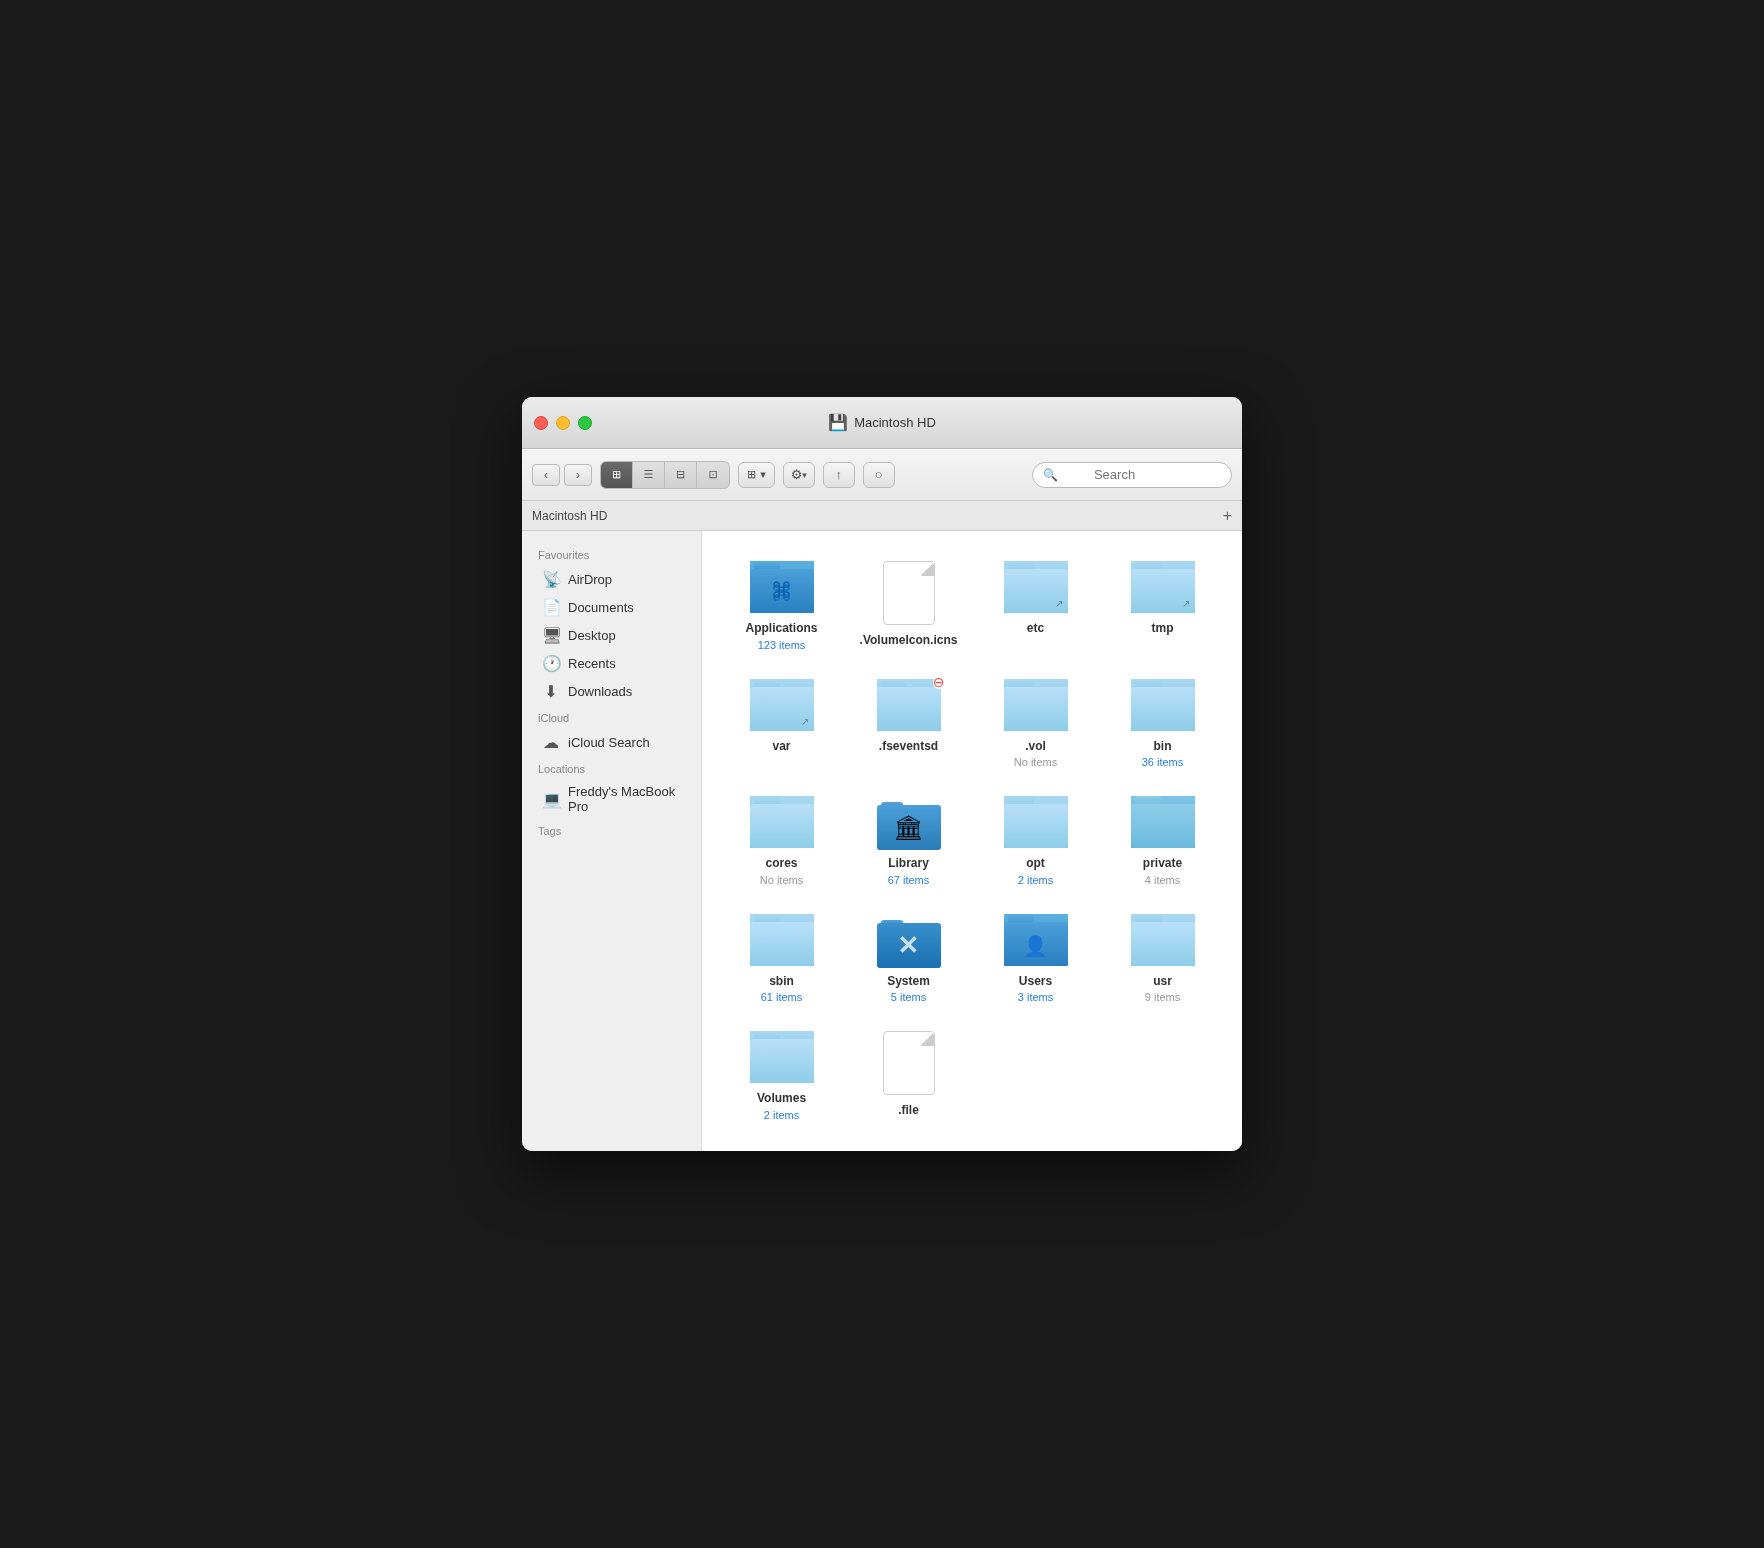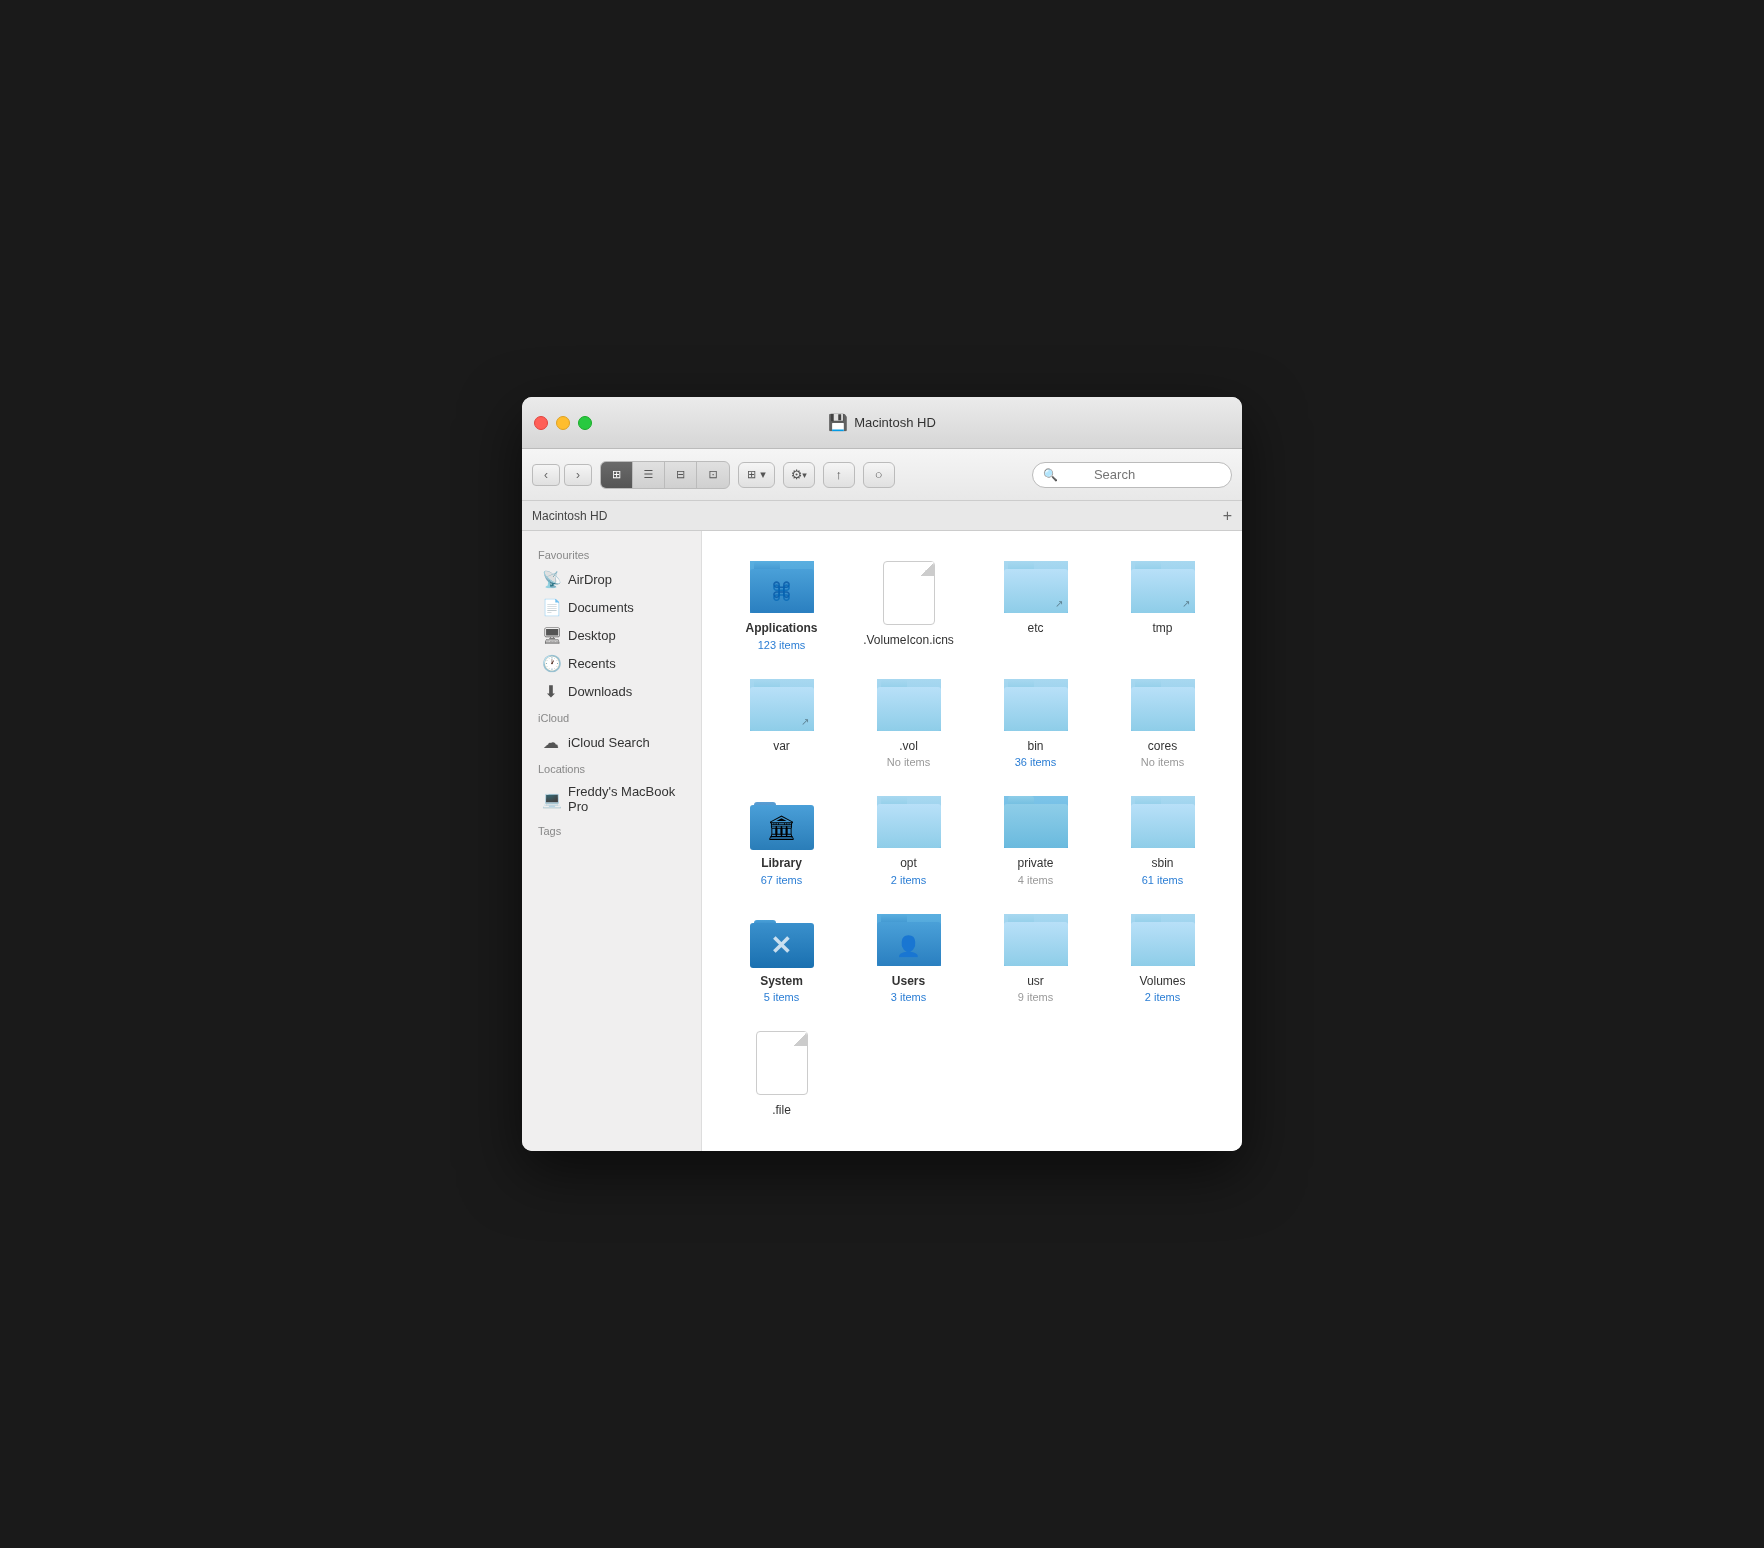--- a/index.html
+++ b/index.html
@@ -363,21 +363,21 @@
       left: 0;
       right: 0;
       height: 2px;
       background: rgba(255,255,255,0.3);
     }
     .file-name {
       font-size: 12px;
       color: #333;
       text-align: center;
       line-height: 1.3;
-      font-weight: 400;
+      font-weight: 700;
     }
     .file-name.bold { font-weight: 700; }
     .file-count {
       font-size: 11px;
       color: #2a7dd4;
       text-align: center;
       margin-top: 2px;
     }
     .file-count.gray { color: #999; text-align: center; }
   </style>
@@ -517,20 +517,28 @@
       <div class="file-item">
         <div class="folder-icon folder-light">
           <div class="folder-tab"></div>
           <div class="folder-body"></div>
           <span class="folder-arrow">↗</span>
         </div>
         <div class="file-name">var</div>
         <div class="file-count"></div>
       </div>
 
+      <div class="file-item">
+        <div class="folder-icon folder-light folder-no-access" style="position:relative;">
+          <div class="folder-tab"></div>
+          <div class="folder-body"></div>
+        </div>
+        <div class="file-name">.fseventsd</div>
+        <div class="file-count"></div>
+      </div>
 
       <div class="file-item">
         <div class="folder-icon folder-light">
           <div class="folder-tab"></div>
           <div class="folder-body"></div>
         </div>
         <div class="file-name">.vol</div>
         <div class="file-count gray">No items</div>
       </div>
 

